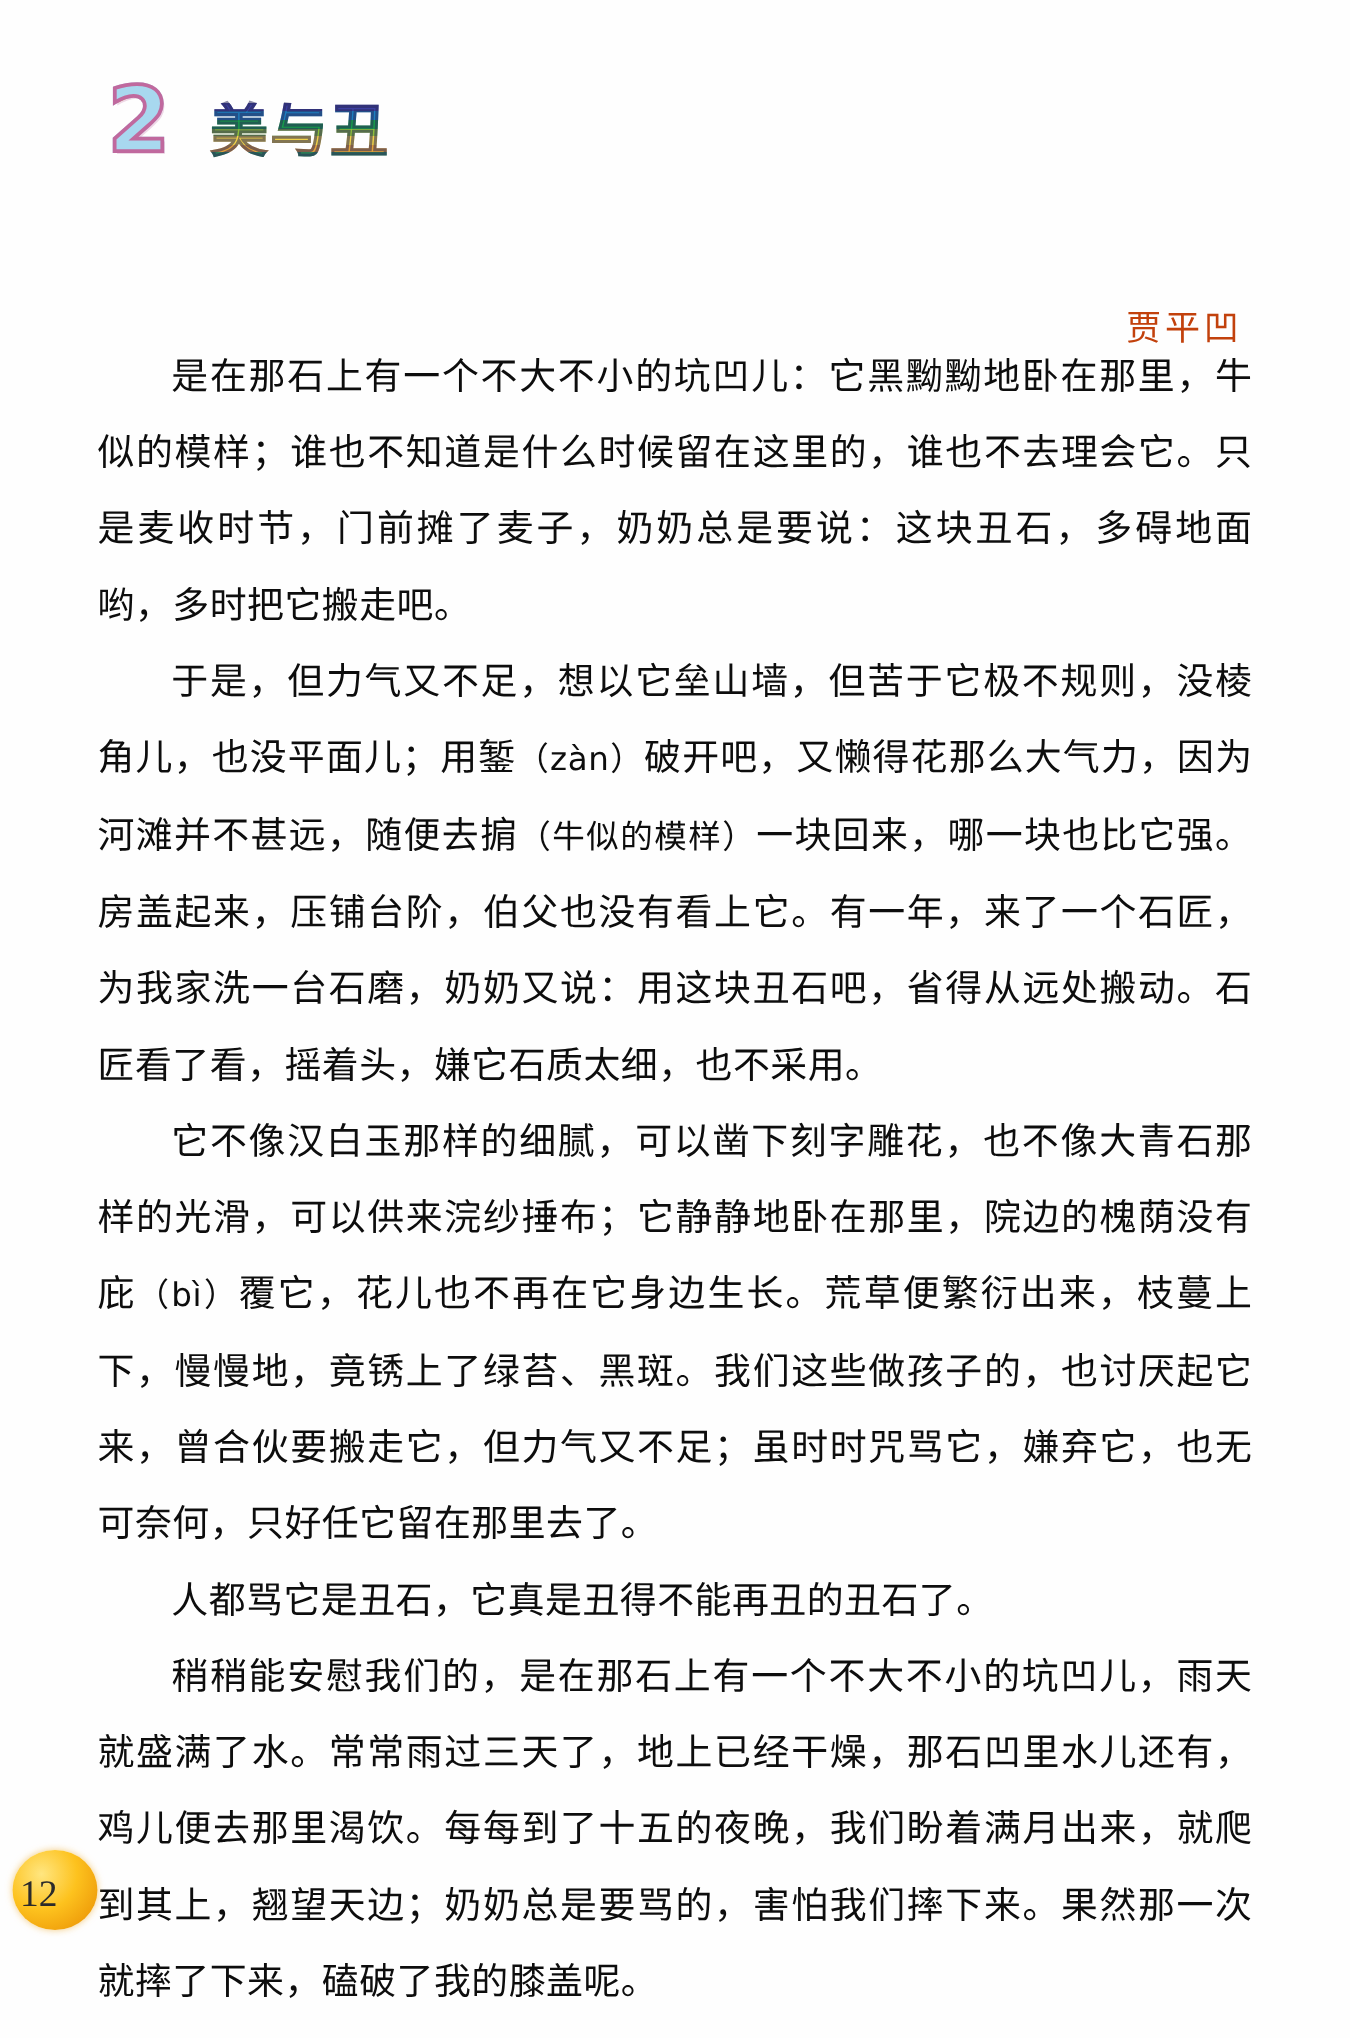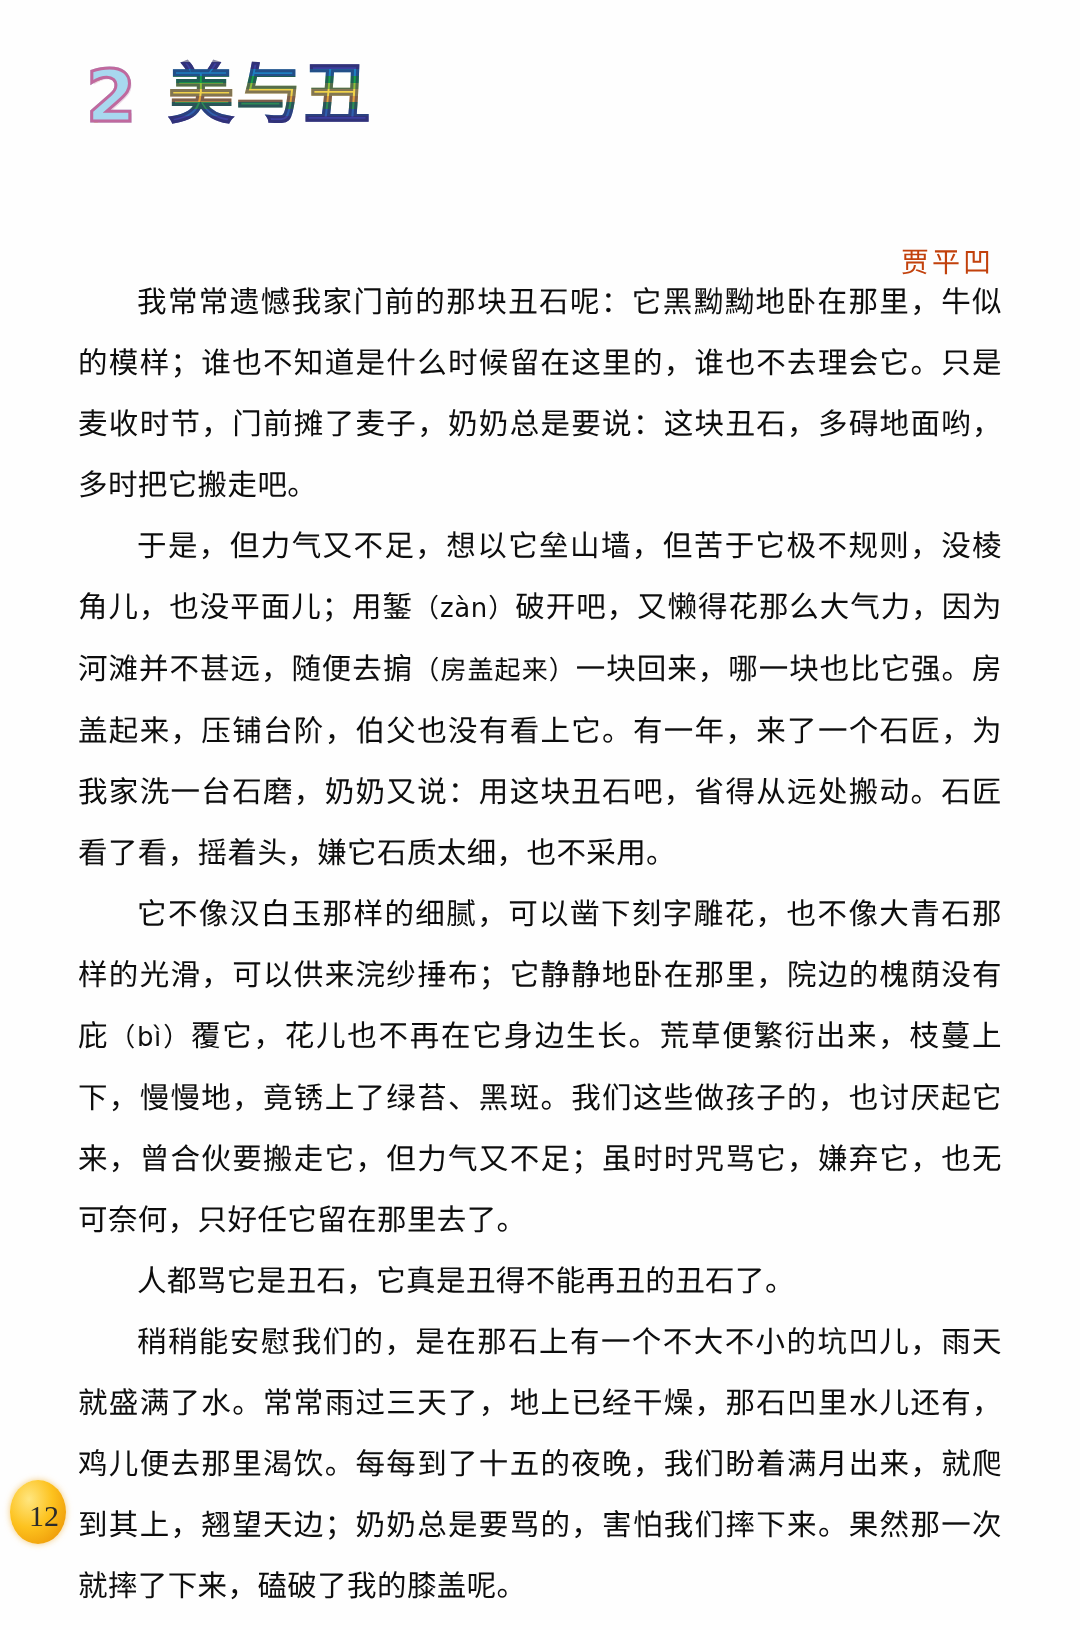--- a/index.html
+++ b/index.html
@@ -47,21 +47,21 @@
       linear-gradient(#bfe3f4, #a9d6ee);
     -webkit-background-clip: text;
     background-clip: text;
     padding-right: 6px;
     position: relative;
     top: 4px;
   }
 
   .unit-title {
     font-family: "DejaVu Sans", sans-serif;
-    font-size: 66px;
+    font-size: 46px;
     font-weight: bold;
     line-height: 1;
     margin-left: 26px;
     letter-spacing: 2px;
     background: repeating-linear-gradient(
         to bottom,
         #3c3fa0 0px, #3c3fa0 7px,
         #1e7fc0 7px, #1e7fc0 14px,
         #17a04a 14px, #17a04a 21px,
         #8dbe3a 21px, #8dbe3a 27px,
@@ -127,28 +127,27 @@
     font-family: "DejaVu Sans", sans-serif;
     font-size: 26px;
     letter-spacing: 0.5px;
   }
 
   
   .page-number-badge {
     position: absolute;
     left: 10px;
     top: 1480px;
-    width: 56px;
+    width: 68px;
     height: 64px;
     border-radius: 50%;
     background: radial-gradient(ellipse at 34% 30%, #ffe680 0%, #fdc21e 45%, #f0a00c 78%, #e08c06 100%);
     box-shadow: 0 0 6px rgba(235,160,20,0.55);
     display: flex;
     align-items: center;
-    justify-content: center;
   }
 
   .page-number-badge span {
     font-family: "Liberation Serif", "DejaVu Serif", serif;
     font-size: 30px;
     color: #2b2b2b;
     position: relative;
     left: 6px;
     top: 4px;
   }
@@ -160,22 +159,22 @@
 
   <div class="unit-header">
     <span class="unit-number">2</span>
     <span class="unit-title">美与丑</span>
   </div>
 
 
   <div class="author-line">贾平凹</div>
 
   <div class="body-text">
-    <p>我常常遗憾我家门前的那块丑石呢：它黑黝黝地卧在那里，牛似的模样；谁也不知道是什么时候留在这里的，谁也不去理会它。只是麦收时节，门前摊了麦子，奶奶总是要说：这块丑石，多碍地面哟，多时把它搬走吧。</p>
-    <p><span>于是，但力气又不足，想以它垒山墙，但苦于它极不规则，没棱角儿，也没平面儿；用錾</span><span class="pinyin">（zàn）</span><span>破开吧，又懒得花那么大气力，因为河滩并不甚远，随便去掮</span><span class="pinyin">（房盖起来）</span><span>一块回来，哪一块也比它强。房盖起来，压铺台阶，伯父也没有看上它。有一年，来了一个石匠，为我家洗一台石磨，奶奶又说：用这块丑石吧，省得从远处搬动。石匠看了看，摇着头，嫌它石质太细，也不采用。</span></p>
+    <p>是在那石上有一个不大不小的坑凹儿：它黑黝黝地卧在那里，牛似的模样；谁也不知道是什么时候留在这里的，谁也不去理会它。只是麦收时节，门前摊了麦子，奶奶总是要说：这块丑石，多碍地面哟，多时把它搬走吧。</p>
+    <p><span>于是，但力气又不足，想以它垒山墙，但苦于它极不规则，没棱角儿，也没平面儿；用錾</span><span class="pinyin">（zàn）</span><span>破开吧，又懒得花那么大气力，因为河滩并不甚远，随便去掮</span><span class="pinyin">（牛似的模样）</span><span>一块回来，哪一块也比它强。房盖起来，压铺台阶，伯父也没有看上它。有一年，来了一个石匠，为我家洗一台石磨，奶奶又说：用这块丑石吧，省得从远处搬动。石匠看了看，摇着头，嫌它石质太细，也不采用。</span></p>
     <p><span>它不像汉白玉那样的细腻，可以凿下刻字雕花，也不像大青石那样的光滑，可以供来浣纱捶布；它静静地卧在那里，院边的槐荫没有庇</span><span class="pinyin">（bì）</span><span>覆它，花儿也不再在它身边生长。荒草便繁衍出来，枝蔓上下，慢慢地，竟锈上了绿苔、黑斑。我们这些做孩子的，也讨厌起它来，曾合伙要搬走它，但力气又不足；虽时时咒骂它，嫌弃它，也无可奈何，只好任它留在那里去了。</span></p>
     <p>人都骂它是丑石，它真是丑得不能再丑的丑石了。</p>
     <p>稍稍能安慰我们的，是在那石上有一个不大不小的坑凹儿，雨天就盛满了水。常常雨过三天了，地上已经干燥，那石凹里水儿还有，鸡儿便去那里渴饮。每每到了十五的夜晚，我们盼着满月出来，就爬到其上，翘望天边；奶奶总是要骂的，害怕我们摔下来。果然那一次就摔了下来，磕破了我的膝盖呢。</p>
     <p>终有一日，村子里来了一个天文学家。他在我家门前路过，突然发现了这块石头，眼光立即就拉直了。他再没有走去，就住了下来；以后又来了好些人，说这是一块陨石，从天上落下来已经有二三百年了，是一件了不起的东西。不久便来了车，小心翼翼地将它运走了。</p>
 
   </div>
 
   <div class="page-number-badge">
     <span>12</span>
   </div>

